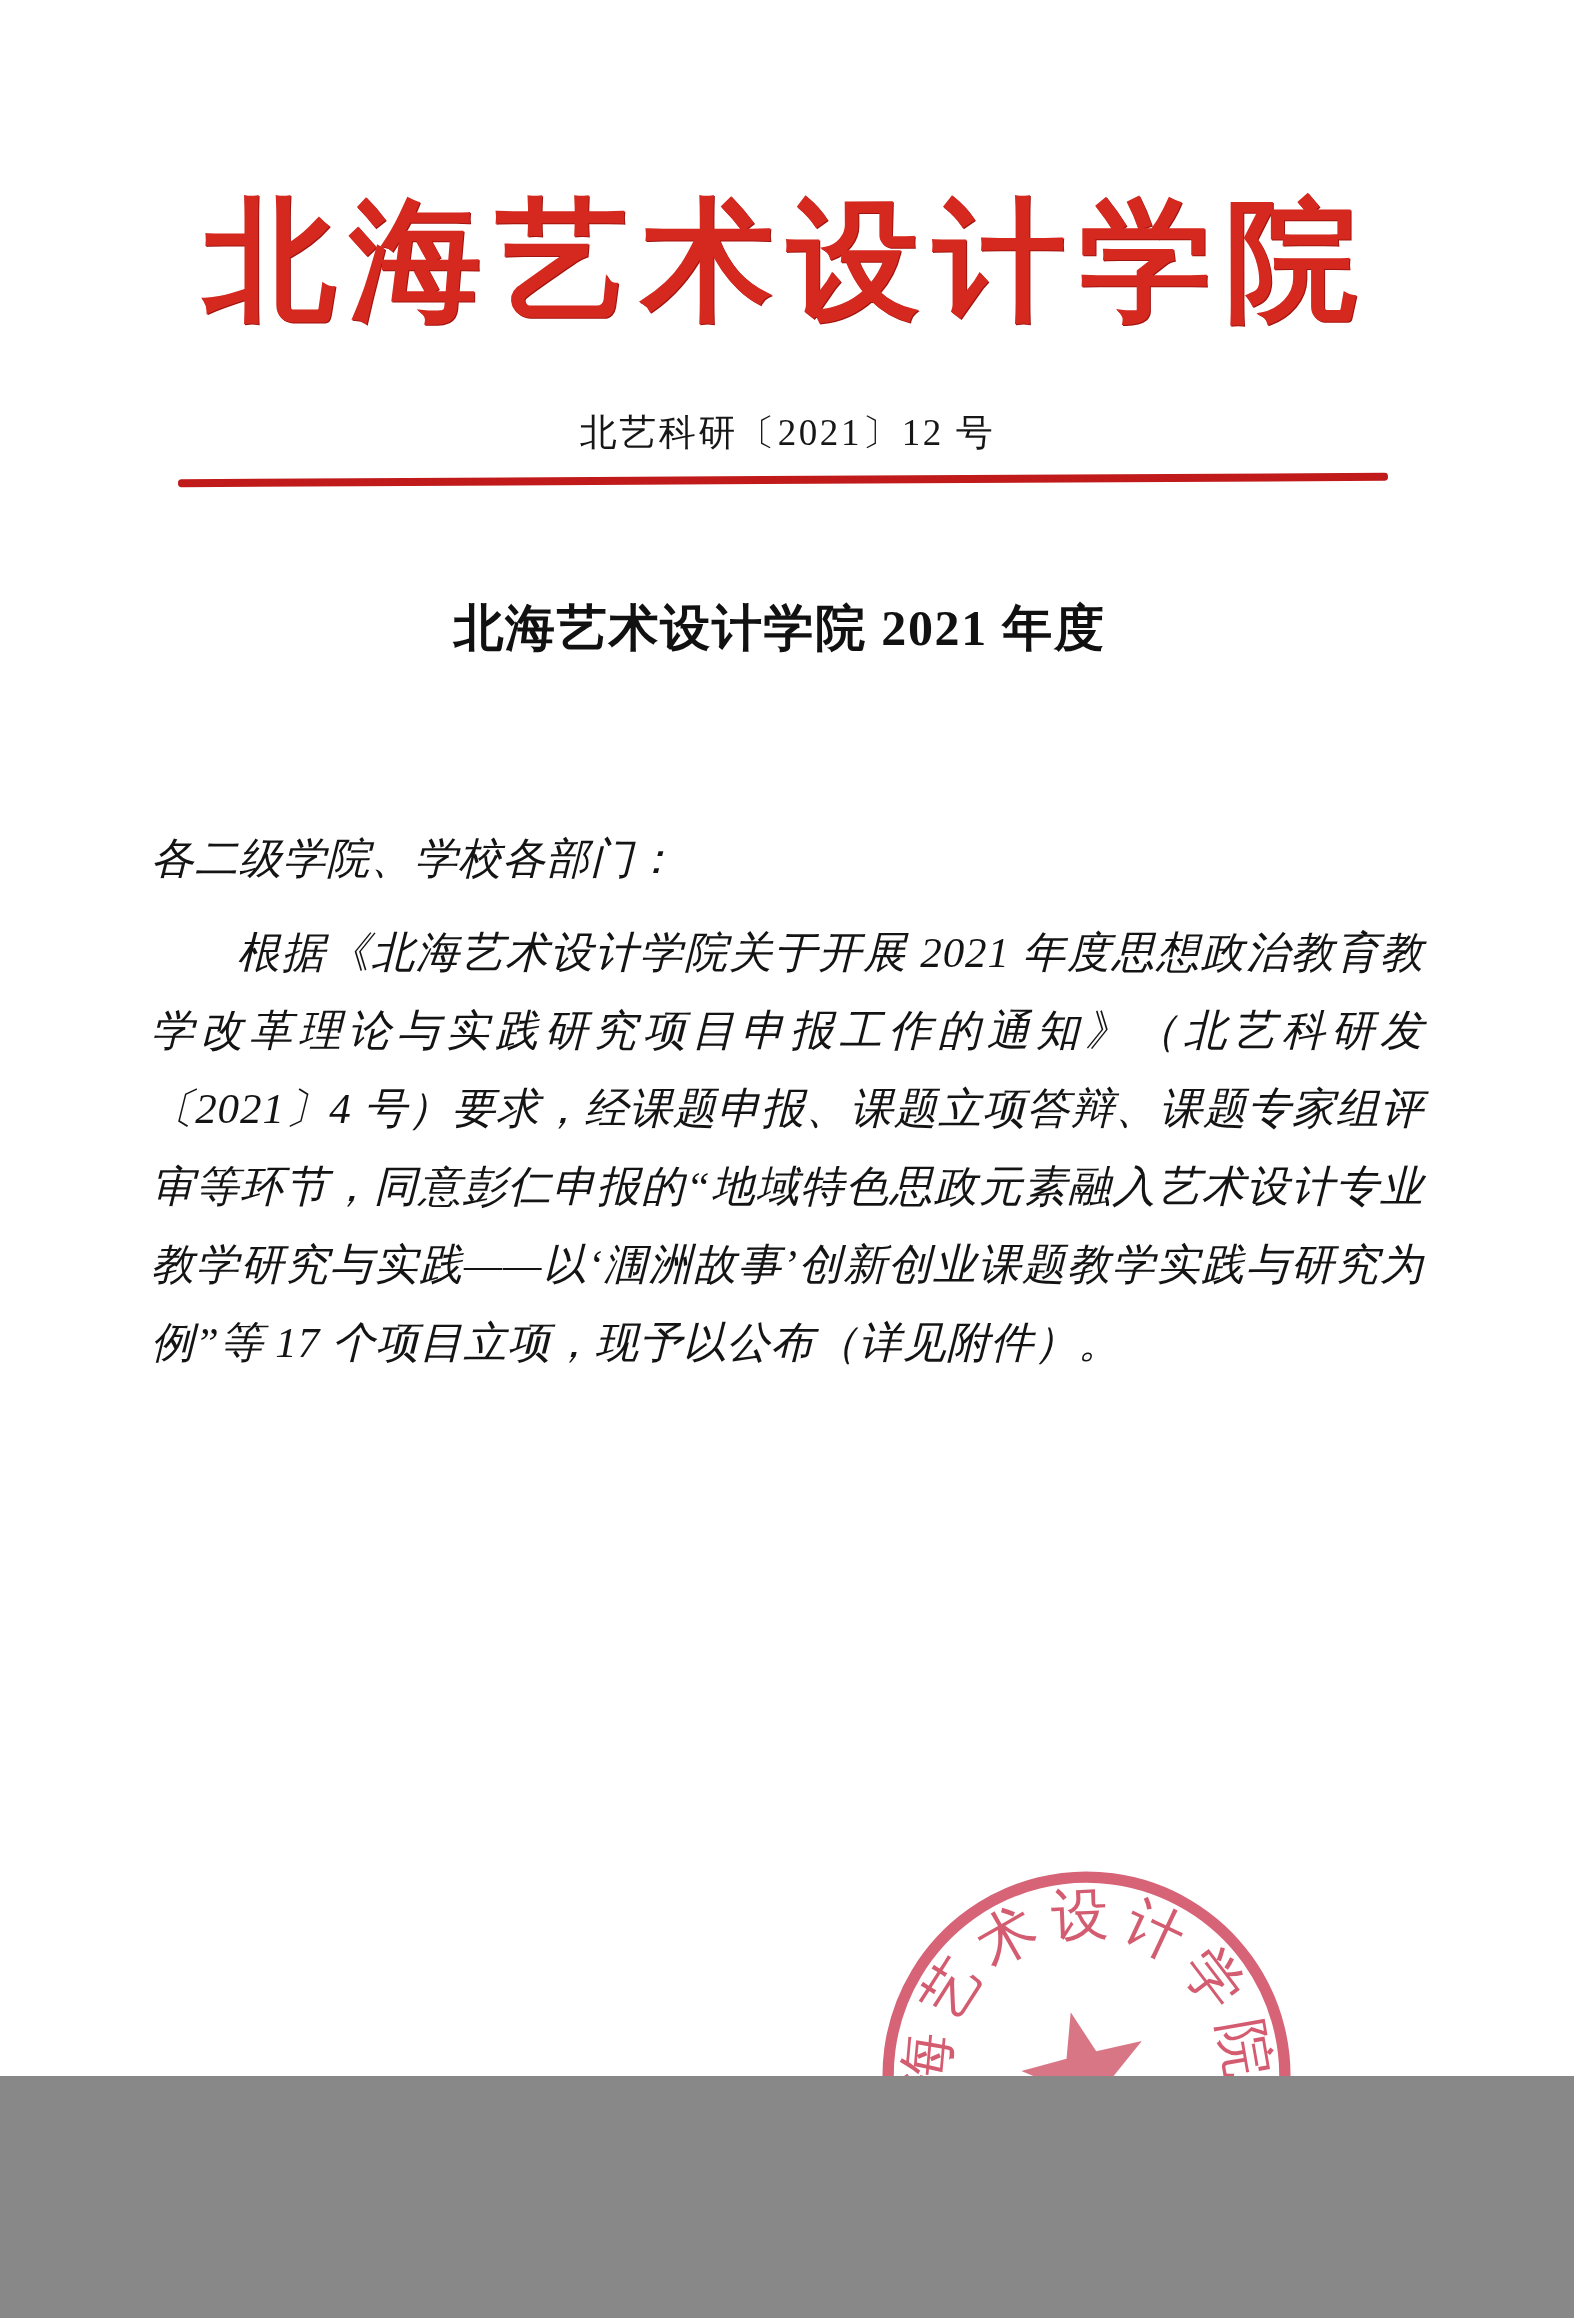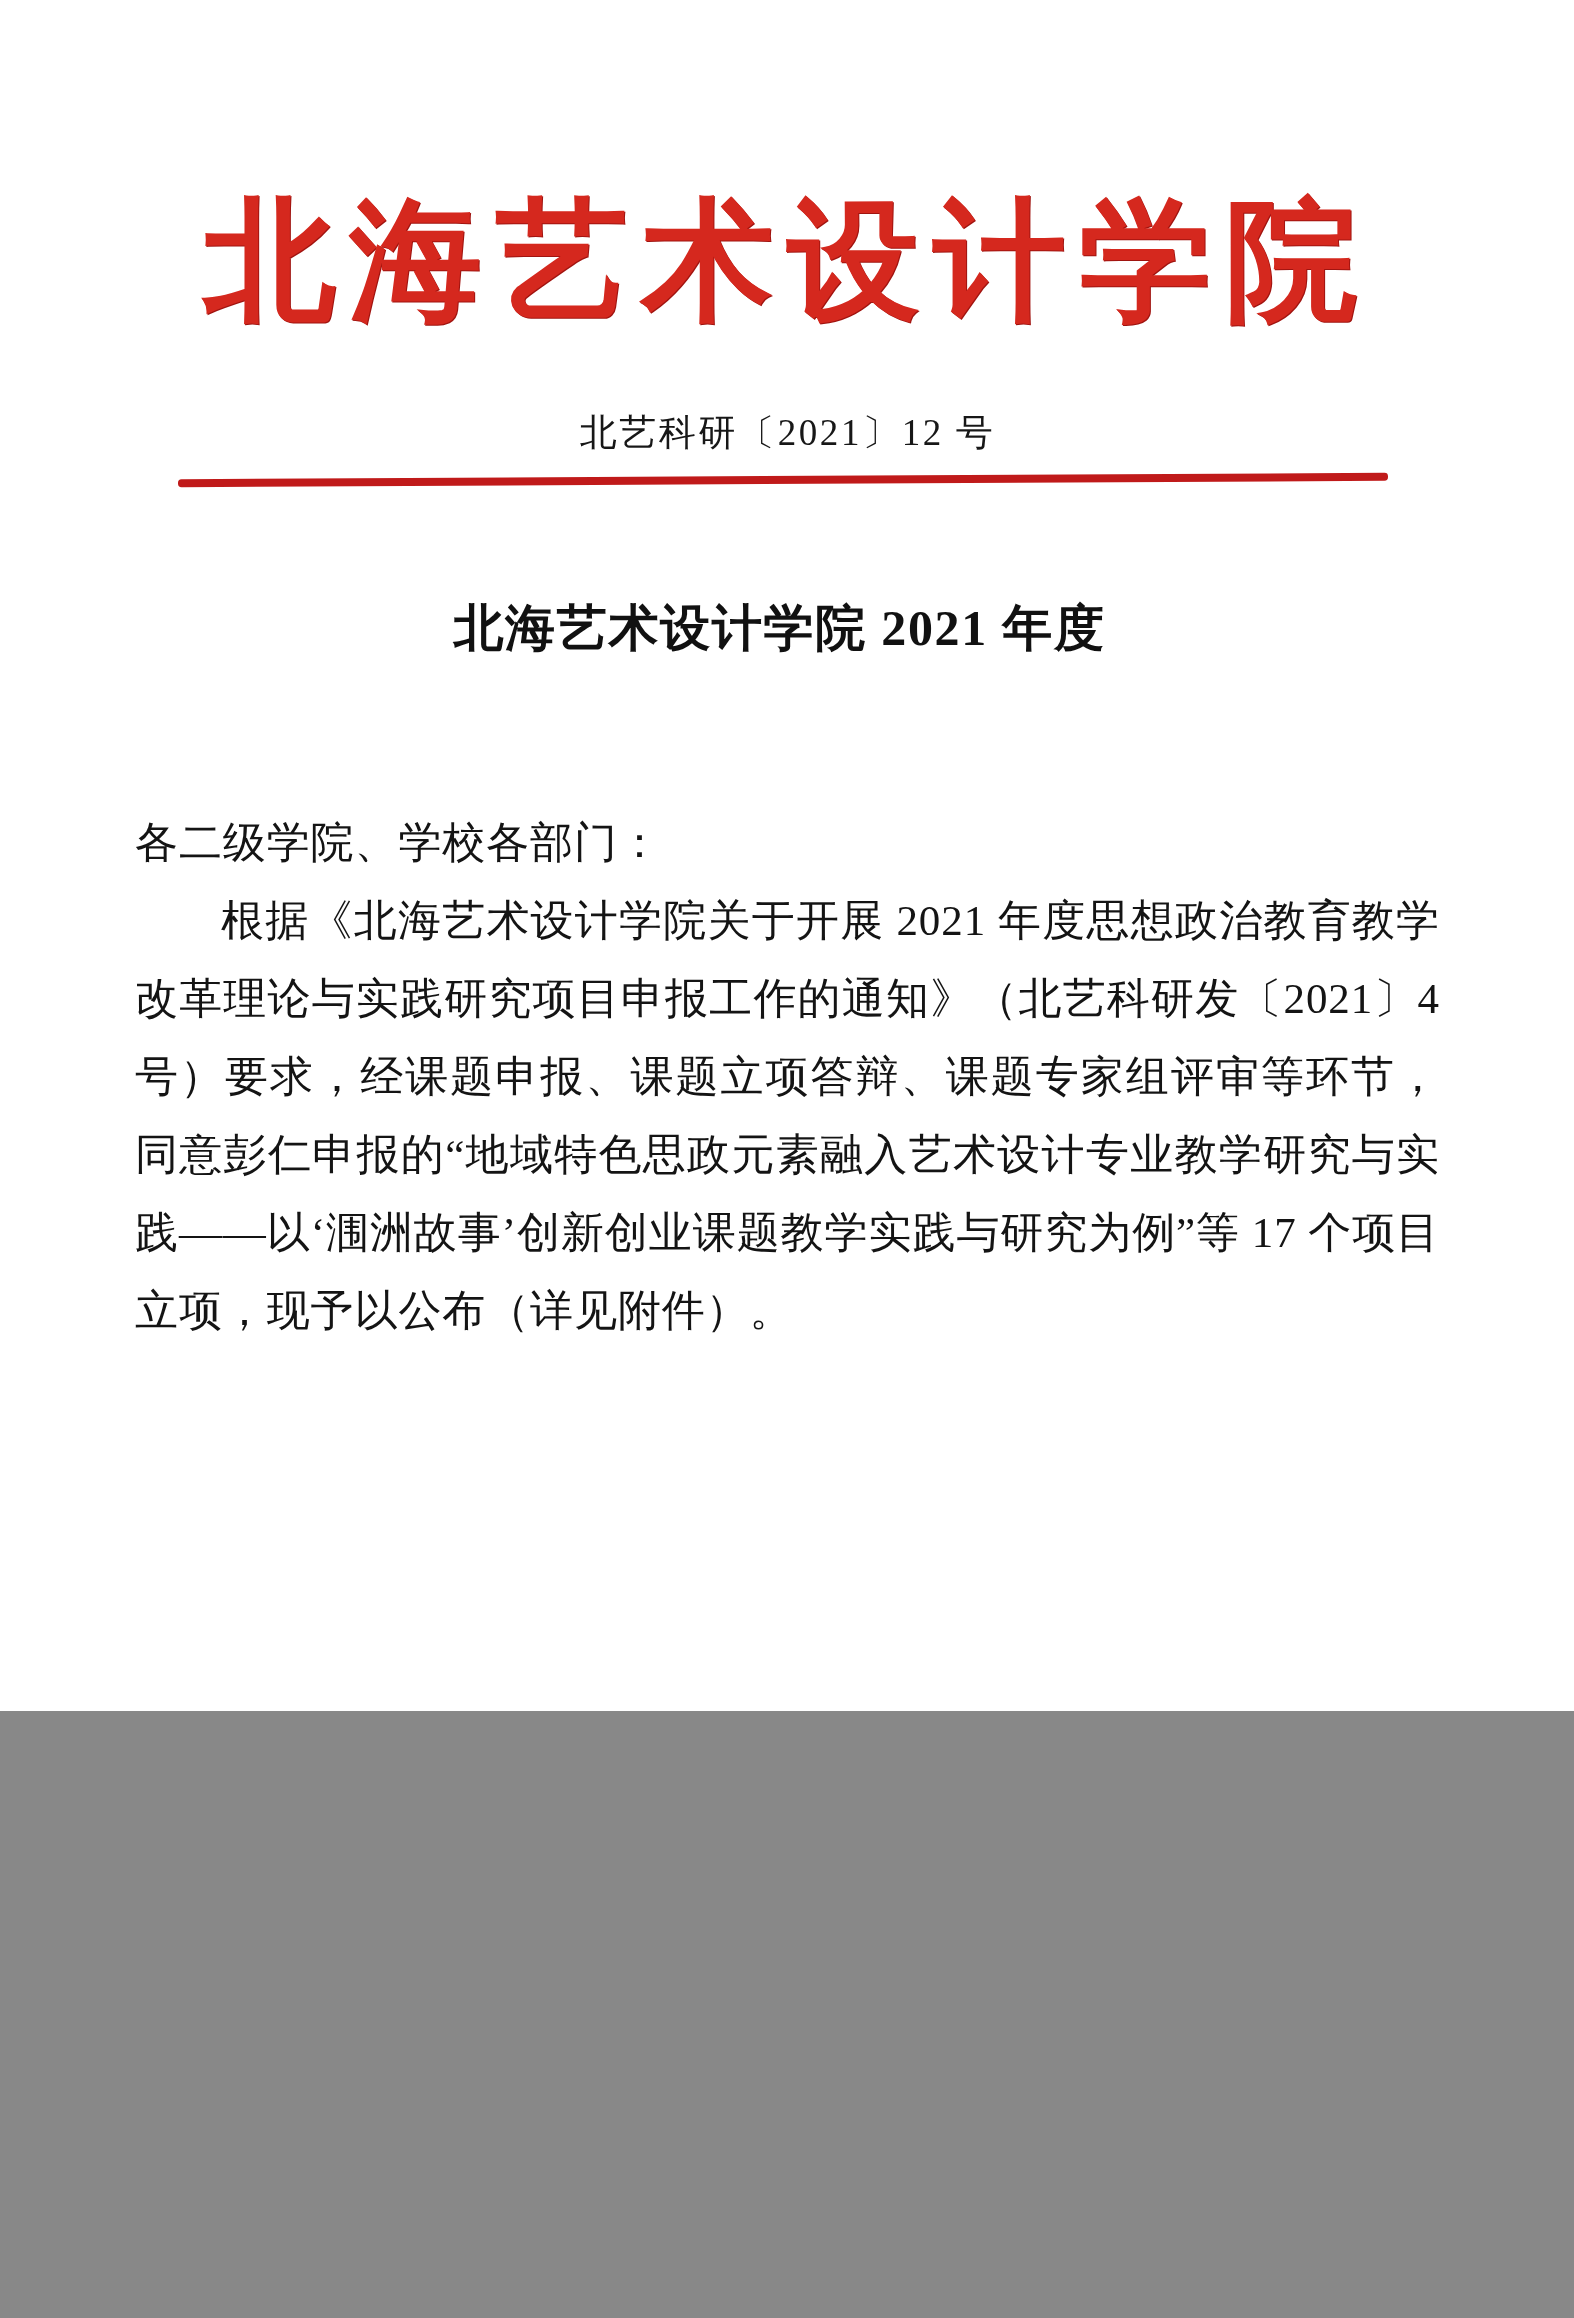--- a/index.html
+++ b/index.html
@@ -1,18 +1,18 @@
 <!DOCTYPE html>
 <html style="font-size:14px"><head>
 <meta charset="utf-8">
 <style>
   html,body{margin:0;padding:0;background:#888;}
   .page{
     position:relative;
-    width:1575px;height:1711px;
+    width:1575px;height:2076px;
     margin:0 auto;
     background:#ffffff;
     font-family:"Liberation Serif","DejaVu Serif",serif;
     color:#141414;
     overflow:hidden;
   }
   .inst-title{
     position:absolute;top:189px;left:0;right:0;
     text-align:center;
     font-size:132px;line-height:1.1;
@@ -45,21 +45,21 @@
     color:#111;
     letter-spacing:1.7px;
   }
   .body-text{
     position:absolute;top:804px;left:135px;
     width:1305px;
     font-size:43px;line-height:78px;
     letter-spacing:0.9px;
     text-align:justify;
   }
-  .body-text p{margin:0;}
+  .body-text p{margin:16px;font-style:italic;}
   .para{text-indent:2em;}
   .attach{
     margin-top:78px !important;
     padding-left:5em;
     text-indent:-3em;
     text-align:left;
   }
   .sig-line{
     position:absolute;
     font-size:41px;line-height:61px;

